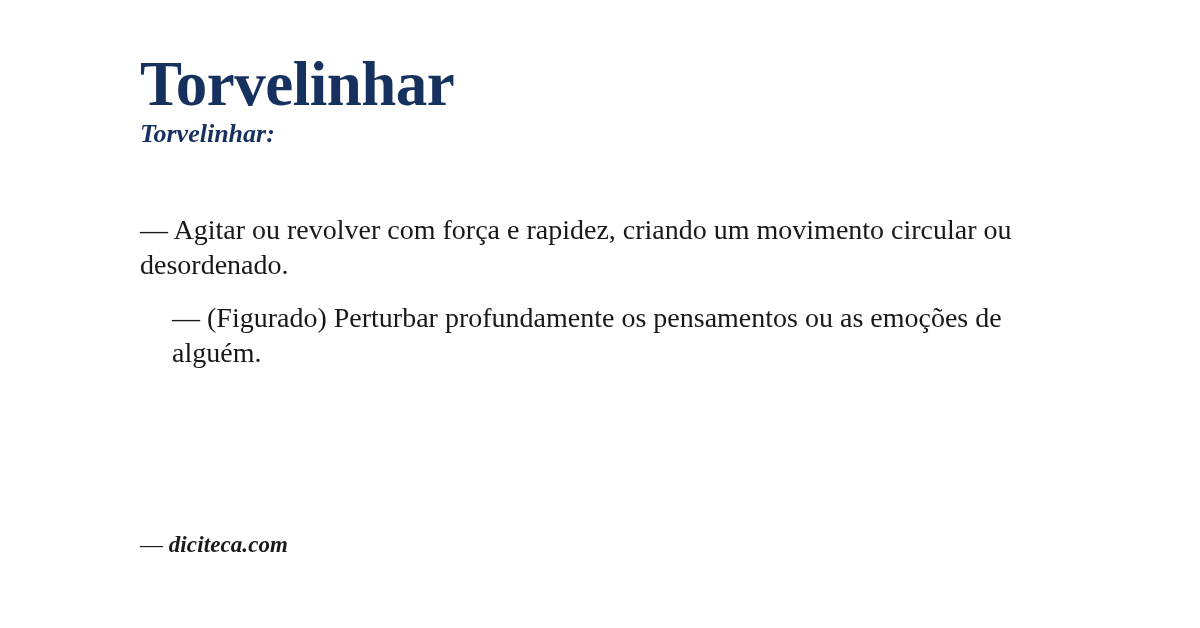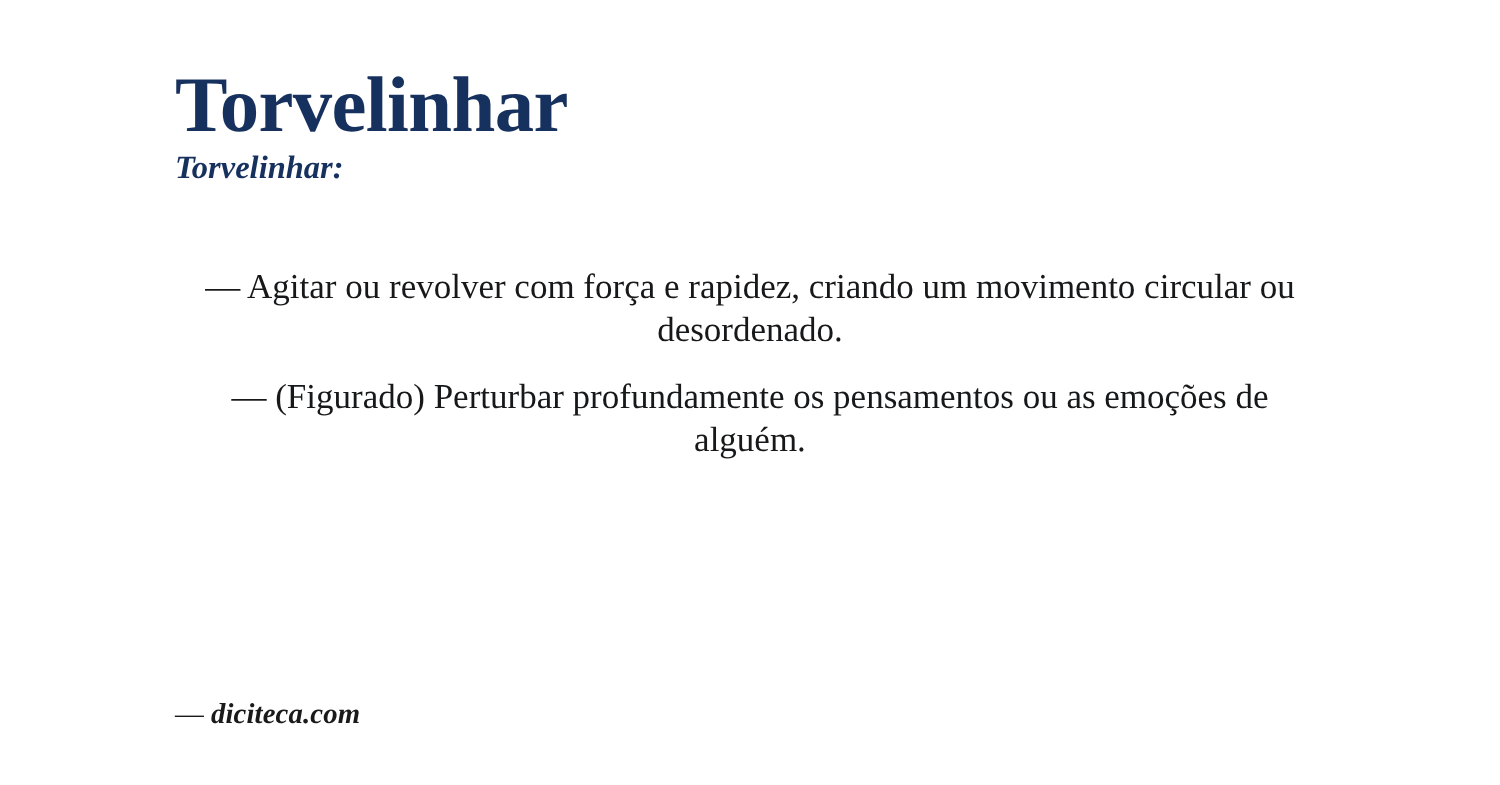--- a/index.html
+++ b/index.html
@@ -72,43 +72,42 @@
   }
 
   .definition-item {
     font-family: "Liberation Serif", "DejaVu Serif", serif;
     font-size: 28px;
     font-weight: 400;
     line-height: 35px;
     color: #17181a;
     margin: 0 0 18px 0;
     text-indent: 0;
-    text-align: center;
   }
 
   .definition-item:last-child {
     margin-bottom: 0;
+    margin-left: 32px;
   }
 
   .def-dash {
     font-family: "Liberation Serif", "DejaVu Serif", serif;
   }
 
   
   .footer {
     position: absolute;
     left: 0;
     top: 531px;
     width: 500px;
     font-family: "Liberation Serif", "DejaVu Serif", serif;
     font-size: 23px;
     line-height: 1.25;
     color: #1a1a1a;
     white-space: nowrap;
-    margin-top: 26px;
   }
 
   .footer-dash {
     font-weight: 400;
     font-style: normal;
   }
 
   .footer-source {
     font-weight: 700;
     font-style: italic;

